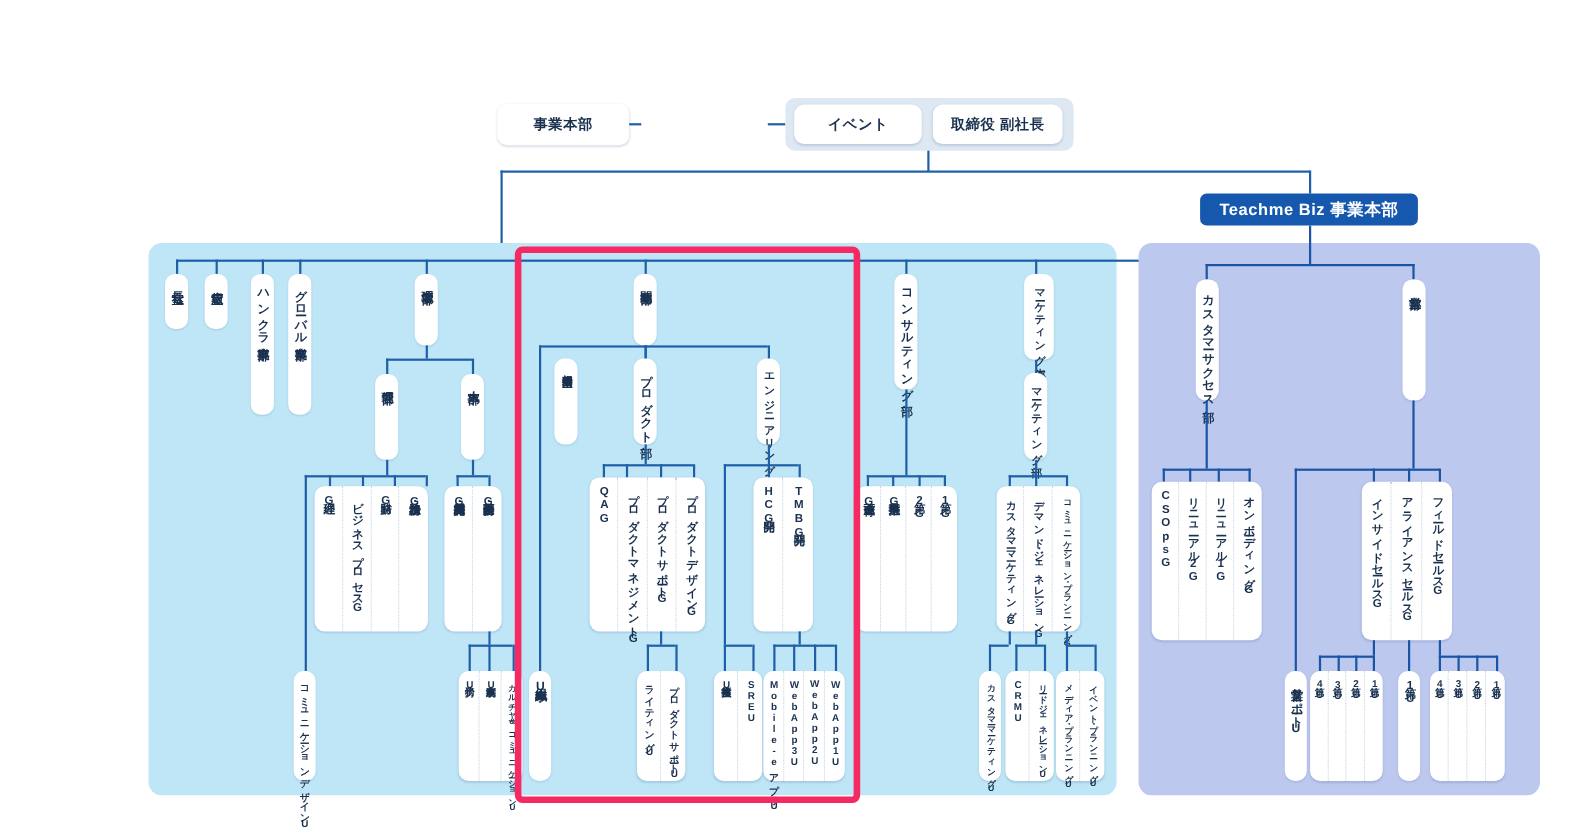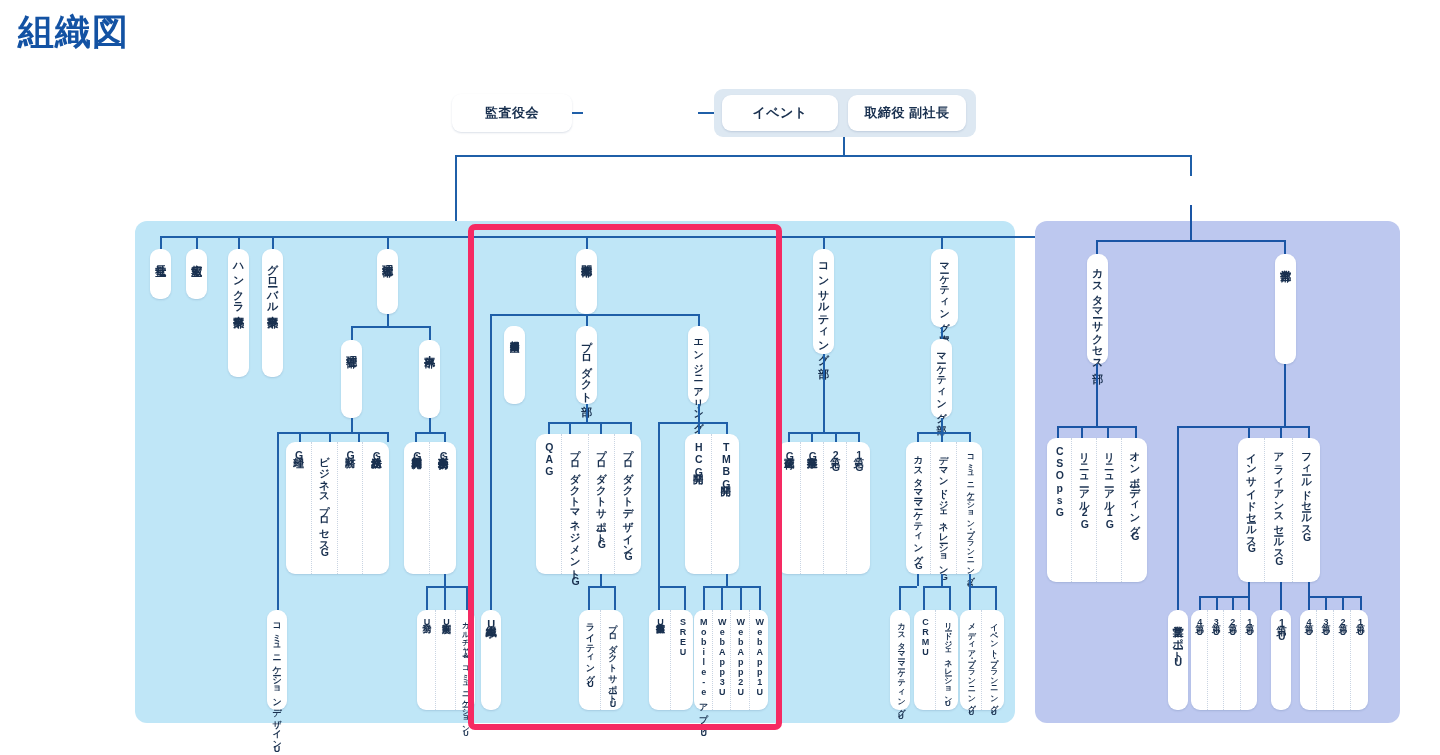--- a/index.html
+++ b/index.html
@@ -134,24 +134,23 @@
     border-radius: 7px;
     box-sizing: border-box;
     pointer-events: none;
   }
 </style>
 </head>
 <body>
 
 <div id="page">
 
-  <div id="page-title">組織図</div>
 
   <div class="node horiz" style="left:452px; top:94px; width:120px; height:38px;">
-    <span class="lbl">監査役会</span>
+    <span class="lbl">事業本部</span>
   </div>
 
   <div class="ln lnh" style="left:572px; top:112px; width:11px;"></div>
 
 
   <div class="ln lnh" style="left:698px; top:112px; width:16px;"></div>
 
   <div class="exec-group" style="left:714px; top:89px; width:262px; height:48px;"></div>
 
   <div class="node horiz" style="left:722px; top:95px; width:116px; height:36px;">
@@ -160,20 +159,23 @@
 
   <div class="node horiz" style="left:848px; top:95px; width:118px; height:36px;">
     <span class="lbl">取締役 副社長</span>
   </div>
 
   <div class="ln lnv" style="left:843px; top:137px; height:19px;"></div>
   <div class="ln lnh" style="left:455px; top:155px; width:736px;"></div>
   <div class="ln lnv" style="left:455px; top:155px; height:67px;"></div>
   <div class="ln lnv" style="left:1190px; top:155px; height:21px;"></div>
 
+  <div class="biz-head" style="left:1091px; top:176px; width:198px; height:29px;">
+    <span>Teachme Biz 事業本部</span>
+  </div>
 
   <div class="panel panel-corp" style="left:135px; top:221px; width:880px; height:502px;"></div>
 
   <div class="ln lnh" style="left:160px; top:236px; width:880px;"></div>
 
   <div class="ln lnv" style="left:160px; top:236px; height:13px;"></div>
   <div class="ln lnv" style="left:196px; top:236px; height:13px;"></div>
   <div class="ln lnv" style="left:238px; top:236px; height:13px;"></div>
   <div class="ln lnv" style="left:272px; top:236px; height:13px;"></div>
   <div class="ln lnv" style="left:387px; top:236px; height:13px;"></div>

